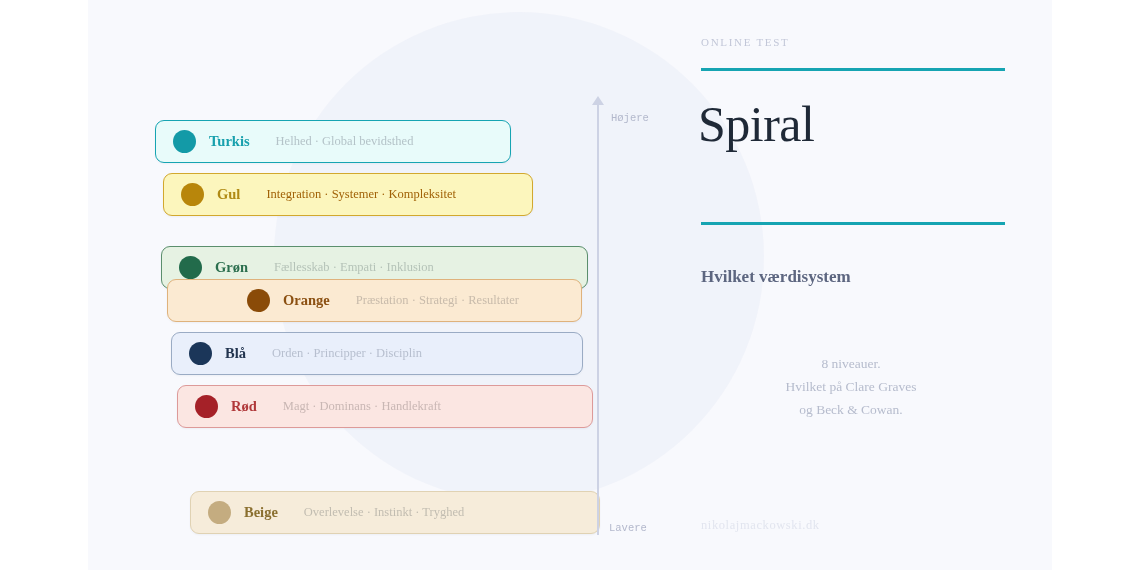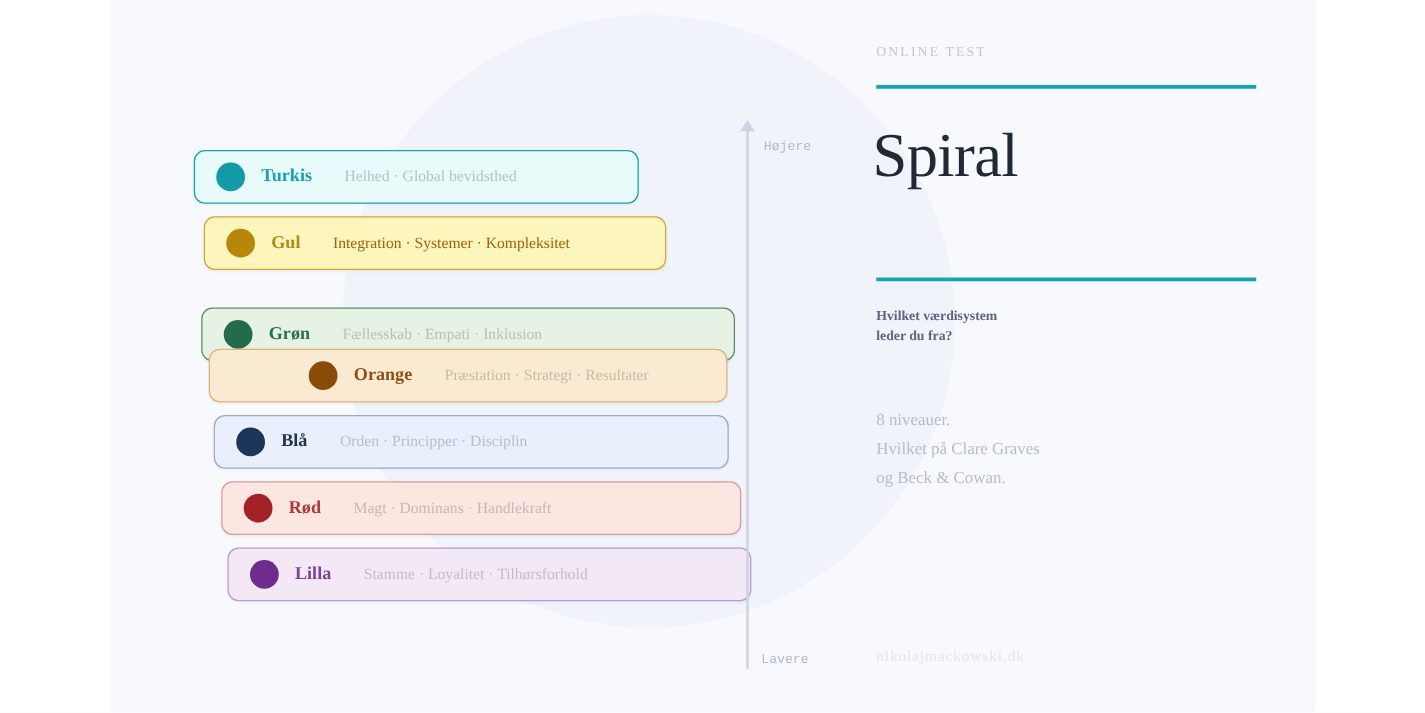--- a/index.html
+++ b/index.html
@@ -131,34 +131,35 @@
     position: absolute;
     left: -3px; top: 96px;
     width: 330px;
     font-size: 50px;
     line-height: 1.14;
     color: #1f2937;
     letter-spacing: -0.5px;
   }
   #subtitle {
     position: absolute;
-    left: 0; top: 246px;
+    left: 0; top: 265px;
     width: 300px;
-    font-size: 11px;
+    font-size: 17px;
     line-height: 1.45;
     font-weight: bold;
     color: #5d6680;
   }
   #blurb {
     position: absolute;
-    left: 0; top: 324px;
+    left: 0; top: 352px;
     width: 300px;
     font-size: 13.5px;
     line-height: 1.72;
     color: #b6bccd;
+    text-align: center;
   }
   #blurb div { white-space: nowrap; }
   #footer {
     position: absolute;
     left: 0; top: 518px;
     font-size: 12.5px;
     letter-spacing: .6px;
     color: #e2e5ef;
   }
 </style>
@@ -193,24 +194,24 @@
       <div class="row" style="left: 16px; top: 212px; width: 412px; background: rgb(233, 239, 251); border-color: rgb(154, 171, 196);">
         <div class="dot" style="background: rgb(27, 54, 89);"></div>
         <div class="rname" style="color: rgb(34, 52, 79);">Blå</div>
         <div class="rdesc" style="color: rgb(183, 191, 207);">Orden · Principper · Disciplin</div>
       </div>
       <div class="row" style="left: 22px; top: 265px; width: 416px; background: rgb(251, 230, 226); border-color: rgb(221, 154, 153);">
         <div class="dot" style="background: rgb(165, 33, 40);"></div>
         <div class="rname" style="color: rgb(176, 56, 58);">Rød</div>
         <div class="rdesc" style="color: rgb(201, 183, 180);">Magt · Dominans · Handlekraft</div>
       </div>
-      <div class="row" style="left: 27px; top: 318px; width: 419px; background: rgb(243, 233, 246); border-color: rgb(187, 155, 204);">
-        <div class="dot" style="background: rgb(110, 44, 140);"></div>
-        <div class="rname" style="color: rgb(122, 68, 148);">Lilla</div>
-        <div class="rdesc" style="color: rgb(196, 186, 201);">Stamme · Loyalitet · Tilhørsforhold</div>
+      <div class="row" style="left: 35px; top: 371px; width: 410px; background: rgb(246, 236, 218); border-color: rgb(224, 210, 179);">
+        <div class="dot" style="background: rgb(196, 172, 128);"></div>
+        <div class="rname" style="color: rgb(138, 111, 47);">Beige</div>
+        <div class="rdesc" style="color: rgb(194, 189, 177);">Overlevelse · Instinkt · Tryghed</div>
       </div>
     </div>
 
   <div id="axis-head"></div>
   <div id="axis"></div>
   <div class="axis-label" id="label-high">Højere</div>
   <div class="axis-label" id="label-low">Lavere</div>
 
   <div id="panel">
     <div id="eyebrow">ONLINE TEST</div>
@@ -218,21 +219,20 @@
     <div class="rule" id="rule-top"></div>
 
     <div id="title">
       <div>Spiral</div>
     </div>
 
     <div class="rule" id="rule-bottom"></div>
 
     <div id="subtitle">
       <div>Hvilket værdisystem</div>
-      <div>leder du fra?</div>
     </div>
 
     <div id="blurb">
       <div>8 niveauer.</div>
       <div>Hvilket på Clare Graves</div>
       <div>og Beck &amp; Cowan.</div>
     </div>
 
     <div id="footer">nikolajmackowski.dk</div>
   </div>

